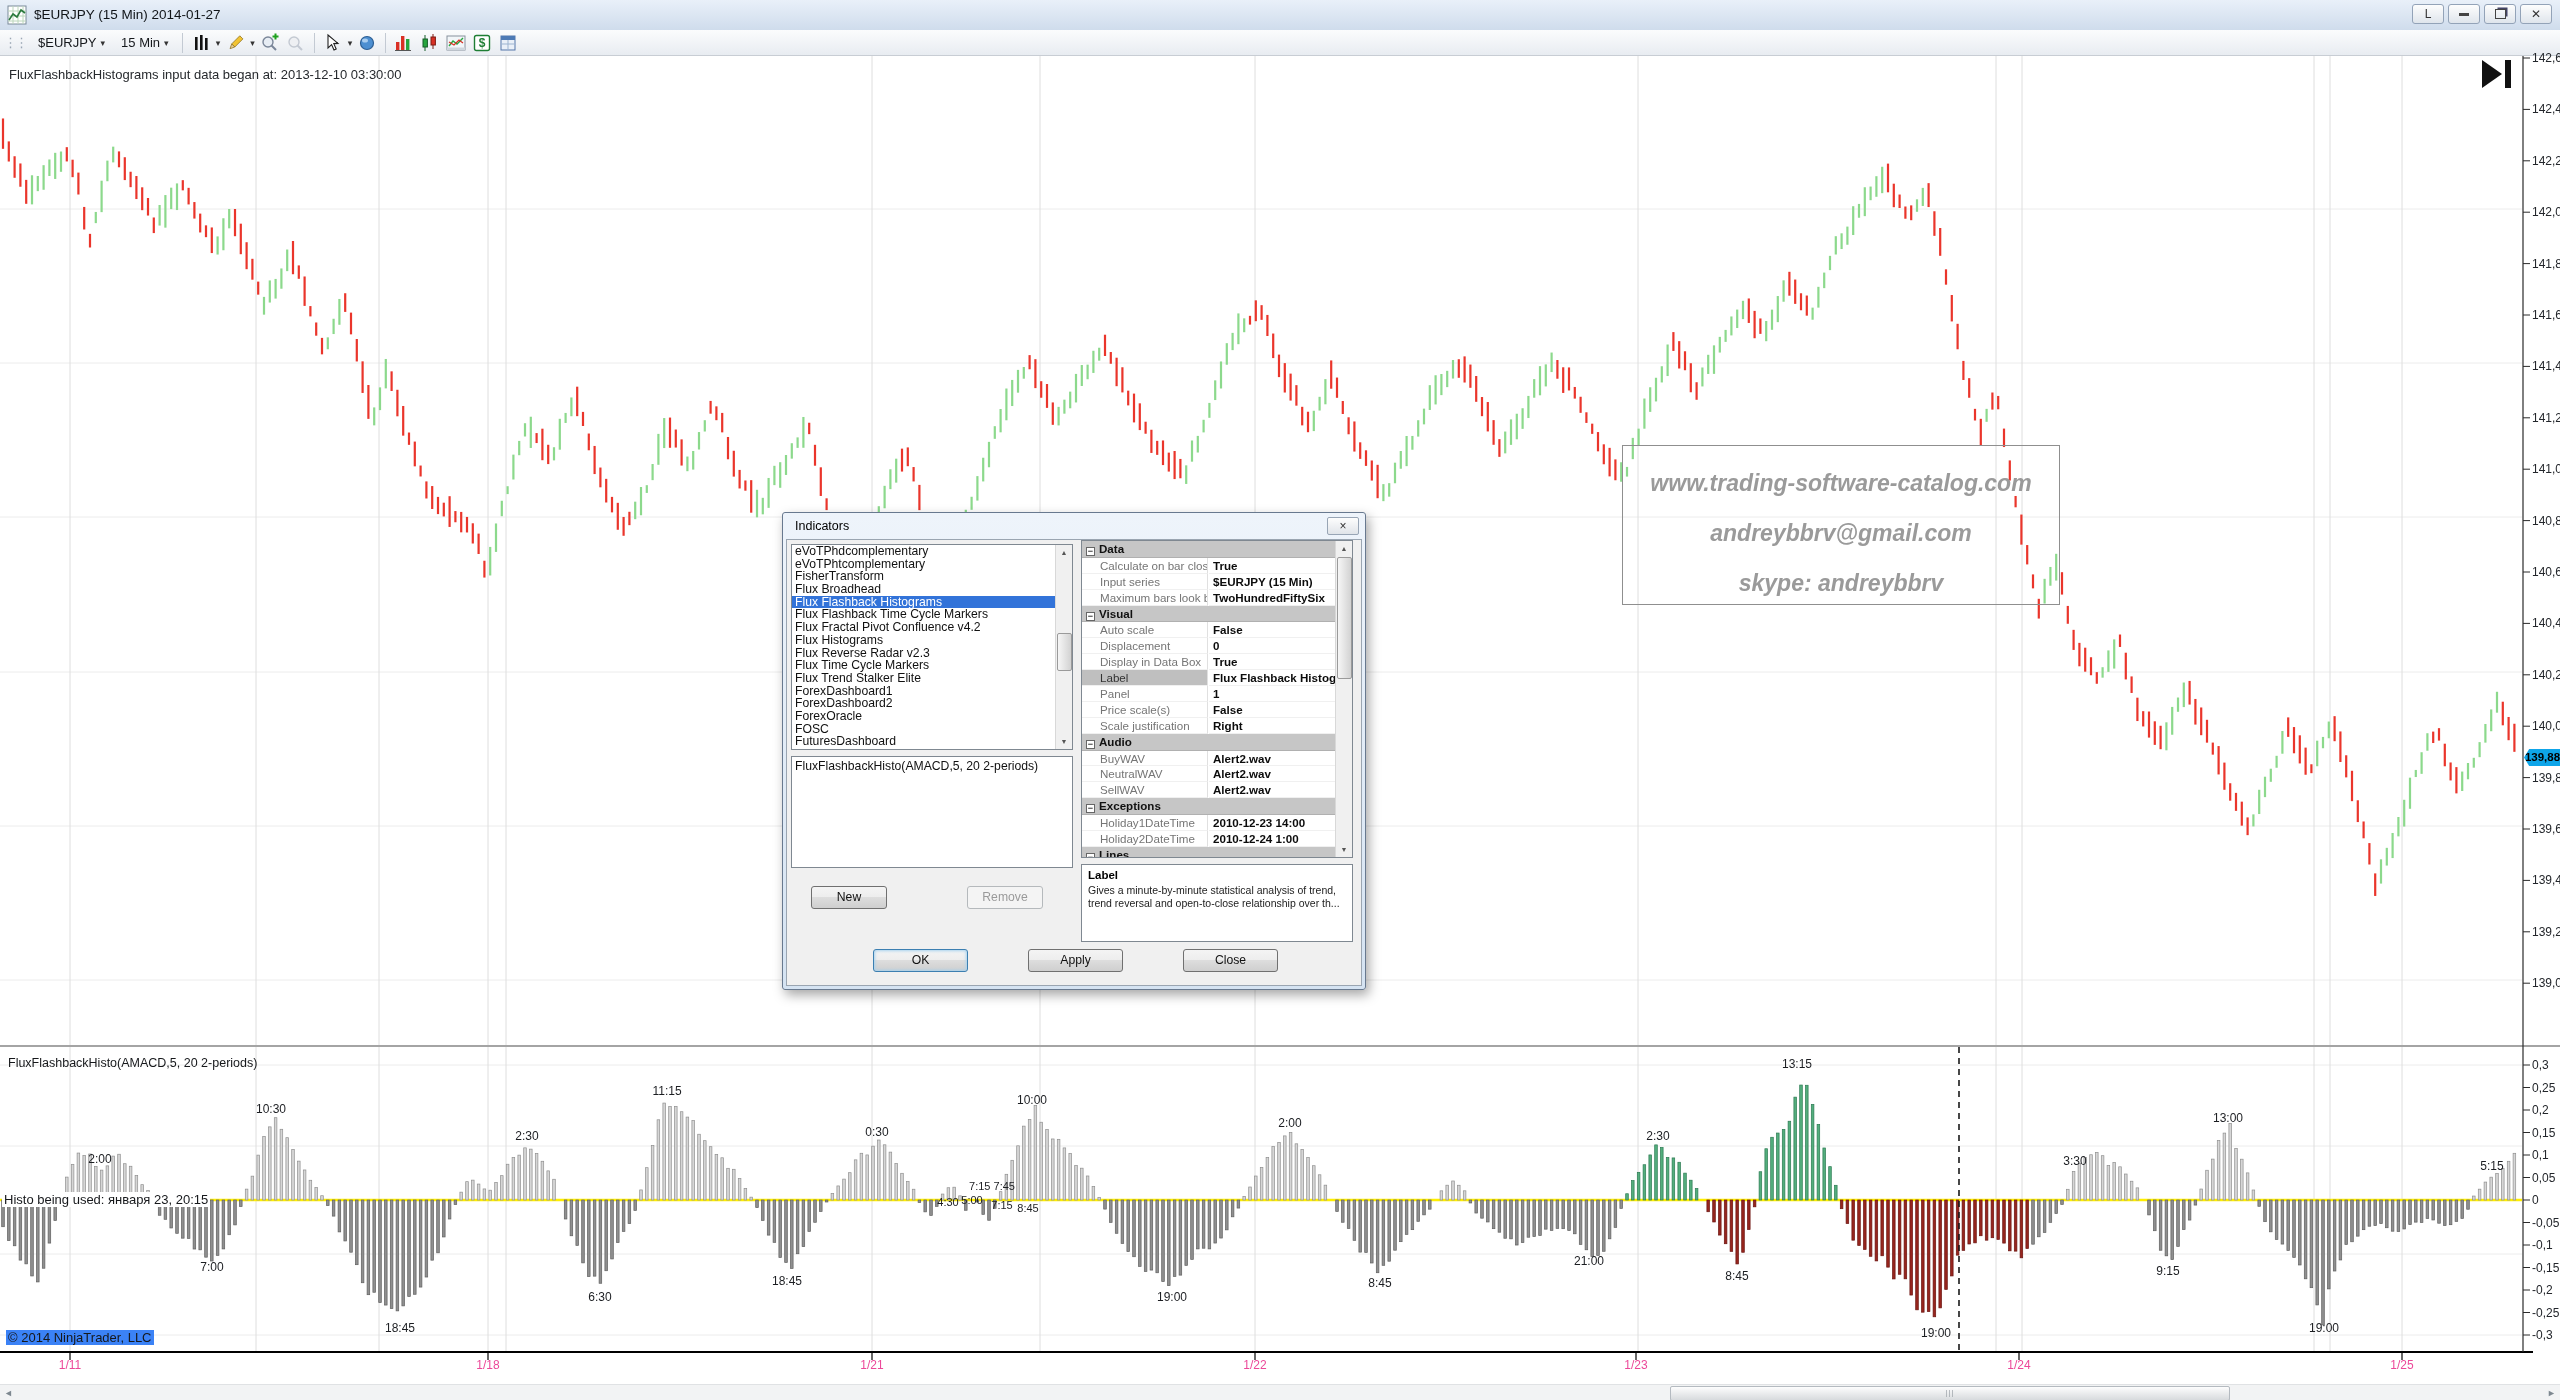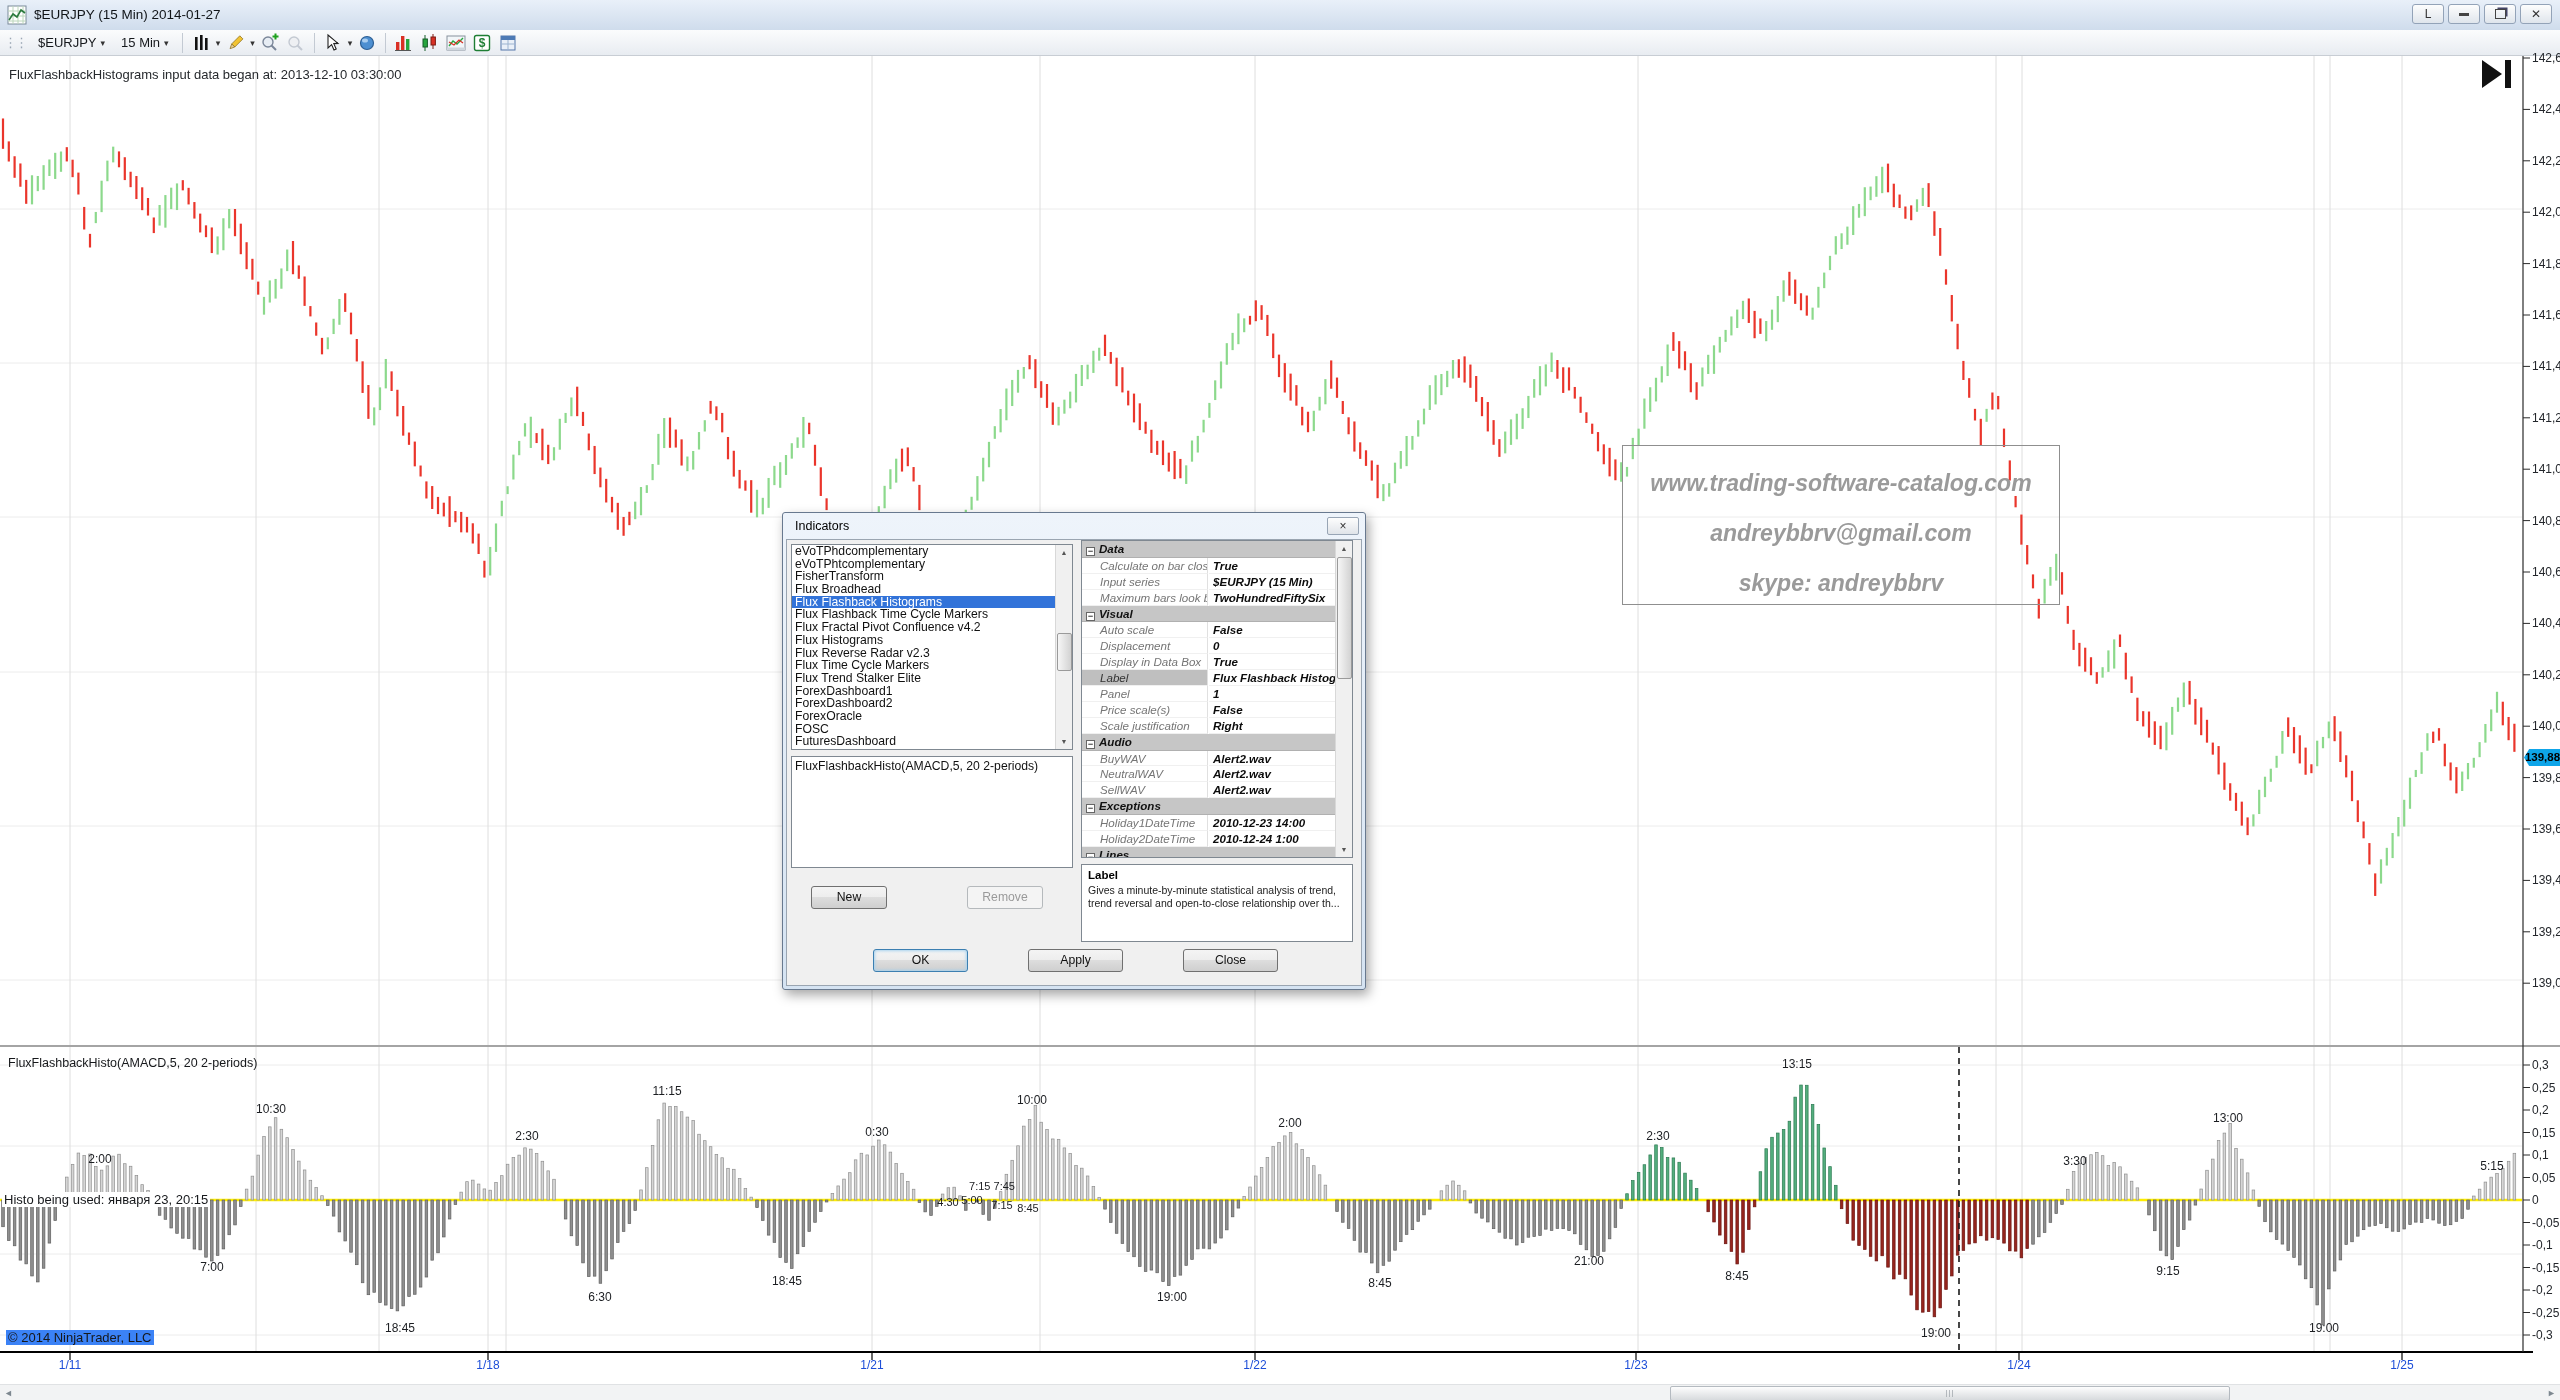--- a/index.html
+++ b/index.html
@@ -24,21 +24,21 @@
   .tb-caret{font-size:9px;color:#333;}
   .tb-sep{width:1px;height:20px;background:#c3cad3;margin:0 3px;}
   .tb-icon{width:22px;height:22px;display:flex;align-items:center;justify-content:center;}
   
   #notice{position:absolute;left:9px;top:67px;font-size:13px;color:#26292d;}
   #watermark{position:absolute;left:1622px;top:445px;width:436px;height:158px;
     border:1px solid #8f8f8f;background:rgba(255,255,255,0.0);}
   .wm-line{width:100%;text-align:center;font-size:23px;font-weight:bold;font-style:italic;color:#9a9a9a;}
   .wm-line:nth-child(1){margin-top:24px;} .wm-line{margin-top:0;} .wm-line + .wm-line{margin-top:23px;}
   .ax-label{position:absolute;font-size:12px;color:#23262b;}
-  .date-label{position:absolute;top:1358px;font-size:12px;color:#1d4ed8;transform:translateX(-50%);}
+  .date-label{position:absolute;top:1358px;font-size:12px;color:#ec4899;transform:translateX(-50%);}
   #price-marker{position:absolute;left:2524px;top:749px;width:37px;height:17px;background:#0ea5e9;
     color:#000;font-size:11.5px;font-weight:bold;text-align:center;line-height:17px;
     clip-path:polygon(0 50%,14% 0,100% 0,100% 100%,14% 100%);}
   #hist-label{position:absolute;left:8px;top:1056px;font-size:12.5px;color:#16181b;}
   #hist-note{position:absolute;left:2px;top:1192px;font-size:13px;color:#16181b;background:#fff;padding:0 2px;}
   #copyright{position:absolute;left:6px;top:1330px;font-size:13px;color:#16181b;background:#3b82f6;padding:0 2px;}
   .peak-label{position:absolute;font-size:12px;color:#1c1e22;transform:translateX(-50%);white-space:nowrap;}
   .cluster-label{position:absolute;font-size:11px;color:#1c1e22;transform:translateX(-50%);white-space:nowrap;background:rgba(255,255,255,.0);}
   
   #hscroll{position:absolute;left:0;top:1384px;width:2560px;height:16px;background:#f2f3f4;border-top:1px solid #e0e2e4;}
@@ -1260,21 +1260,21 @@
         <div class="vs-arrow" style="bottom:0;">▼</div>
         <div class="vs-thumb" style="top:88px;height:36px;"></div>
       </div>
     </div>
     <div id="cfg-list" class="white-box">
         <div class="cfg-item">FluxFlashbackHisto(AMACD,5, 20 2-periods)</div>
       </div>
     <div class="dlg-btn" style="left:24px;top:346px;width:76px;">New</div>
     <div class="dlg-btn disabled" style="left:180px;top:346px;width:76px;">Remove</div>
     <div id="prop-grid">
-      <div id="prop-rows" style="font-style:italic;">
+      <div id="prop-rows" style="">
           <div class="pg-row pg-group"><span class="pg-box">−</span>Data</div>
           <div class="pg-row">
             <div class="pg-name">Calculate on bar close</div>
             <div class="pg-val">True</div>
           </div>
           <div class="pg-row">
             <div class="pg-name">Input series</div>
             <div class="pg-val">$EURJPY (15 Min)</div>
           </div>
           <div class="pg-row">

